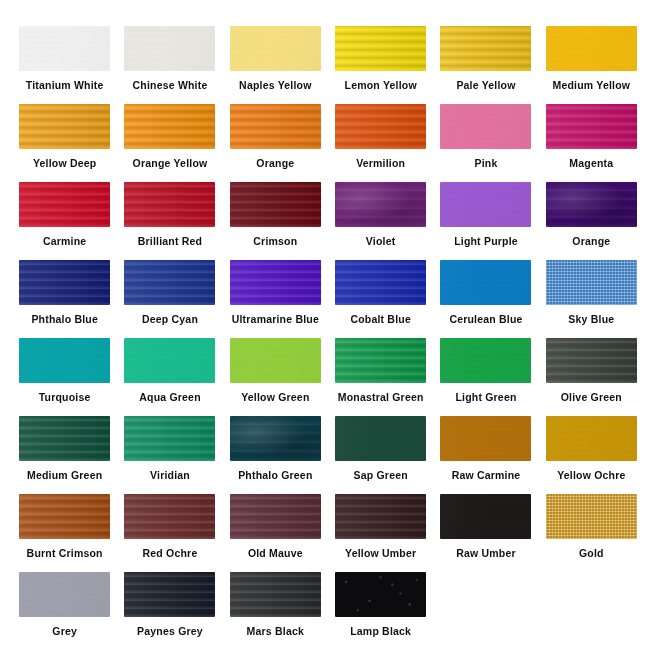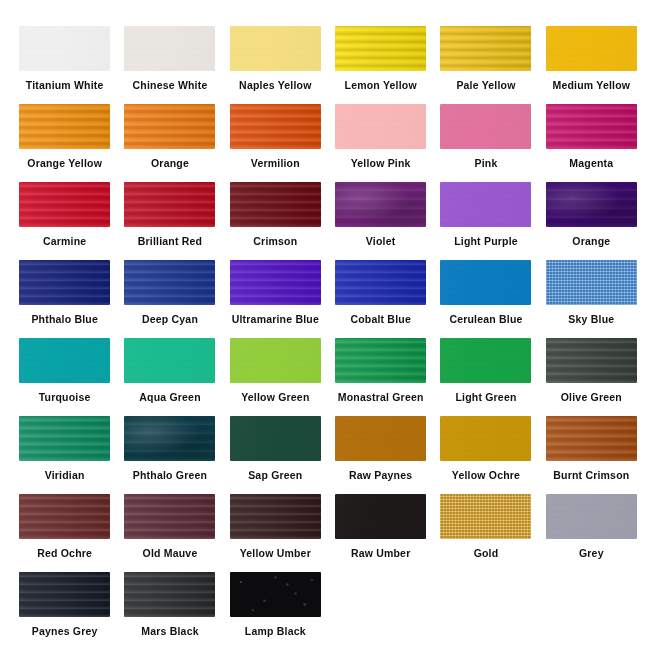--- a/index.html
+++ b/index.html
@@ -134,36 +134,36 @@
       </div>
       <div class="swatch-cell">
         <div class="swatch-chip tex-streak" style="background-color: rgb(240, 196, 27);"></div>
         <div class="swatch-label">Pale Yellow</div>
       </div>
       <div class="swatch-cell">
         <div class="swatch-chip tex-flat" style="background-color: rgb(239, 185, 14);"></div>
         <div class="swatch-label">Medium Yellow</div>
       </div>
       <div class="swatch-cell">
+        <div class="swatch-chip tex-streak" style="background-color: rgb(240, 164, 28);"></div>
+        <div class="swatch-label">Yellow Deep</div>
+      </div>
+      <div class="swatch-cell">
         <div class="swatch-chip tex-streak" style="background-color: rgb(244, 146, 15);"></div>
         <div class="swatch-label">Orange Yellow</div>
       </div>
       <div class="swatch-cell">
         <div class="swatch-chip tex-streak" style="background-color: rgb(240, 125, 19);"></div>
         <div class="swatch-label">Orange</div>
       </div>
       <div class="swatch-cell">
         <div class="swatch-chip tex-streak" style="background-color: rgb(226, 80, 12);"></div>
         <div class="swatch-label">Vermilion</div>
       </div>
       <div class="swatch-cell">
-        <div class="swatch-chip tex-flat" style="background-color: rgb(249, 184, 184);"></div>
-        <div class="swatch-label">Yellow Pink</div>
-      </div>
-      <div class="swatch-cell">
         <div class="swatch-chip tex-flat" style="background-color: rgb(226, 115, 159);"></div>
         <div class="swatch-label">Pink</div>
       </div>
       <div class="swatch-cell">
         <div class="swatch-chip tex-streak" style="background-color: rgb(200, 16, 107);"></div>
         <div class="swatch-label">Magenta</div>
       </div>
       <div class="swatch-cell">
         <div class="swatch-chip tex-streak" style="background-color: rgb(211, 11, 38);"></div>
         <div class="swatch-label">Carmine</div>
@@ -230,34 +230,38 @@
       </div>
       <div class="swatch-cell">
         <div class="swatch-chip tex-flat" style="background-color: rgb(24, 163, 71);"></div>
         <div class="swatch-label">Light  Green</div>
       </div>
       <div class="swatch-cell">
         <div class="swatch-chip tex-streak" style="background-color: rgb(57, 67, 58);"></div>
         <div class="swatch-label">Olive Green</div>
       </div>
       <div class="swatch-cell">
+        <div class="swatch-chip tex-streak" style="background-color: rgb(17, 82, 61);"></div>
+        <div class="swatch-label">Medium Green</div>
+      </div>
+      <div class="swatch-cell">
         <div class="swatch-chip tex-streak" style="background-color: rgb(14, 143, 99);"></div>
         <div class="swatch-label">Viridian</div>
       </div>
       <div class="swatch-cell">
         <div class="swatch-chip tex-mottle" style="background-color: rgb(13, 60, 73);"></div>
         <div class="swatch-label">Phthalo Green</div>
       </div>
       <div class="swatch-cell">
         <div class="swatch-chip tex-flat" style="background-color: rgb(29, 75, 59);"></div>
         <div class="swatch-label">Sap Green</div>
       </div>
       <div class="swatch-cell">
         <div class="swatch-chip tex-flat" style="background-color: rgb(178, 112, 13);"></div>
-        <div class="swatch-label">Raw Paynes</div>
+        <div class="swatch-label">Raw Carmine</div>
       </div>
       <div class="swatch-cell">
         <div class="swatch-chip tex-flat" style="background-color: rgb(199, 149, 8);"></div>
         <div class="swatch-label">Yellow Ochre</div>
       </div>
       <div class="swatch-cell">
         <div class="swatch-chip tex-streak" style="background-color: rgb(168, 79, 21);"></div>
         <div class="swatch-label">Burnt Crimson</div>
       </div>
       <div class="swatch-cell">

